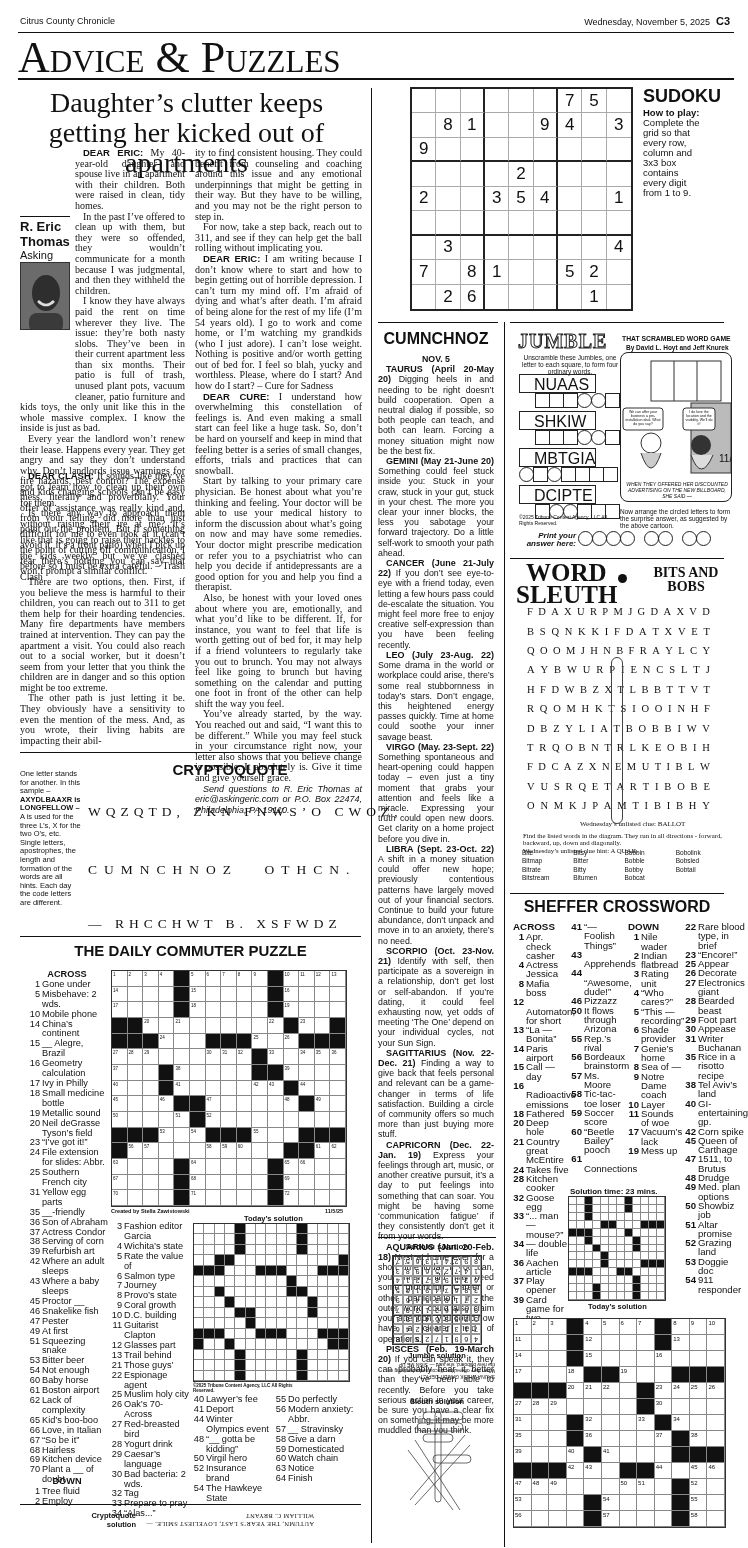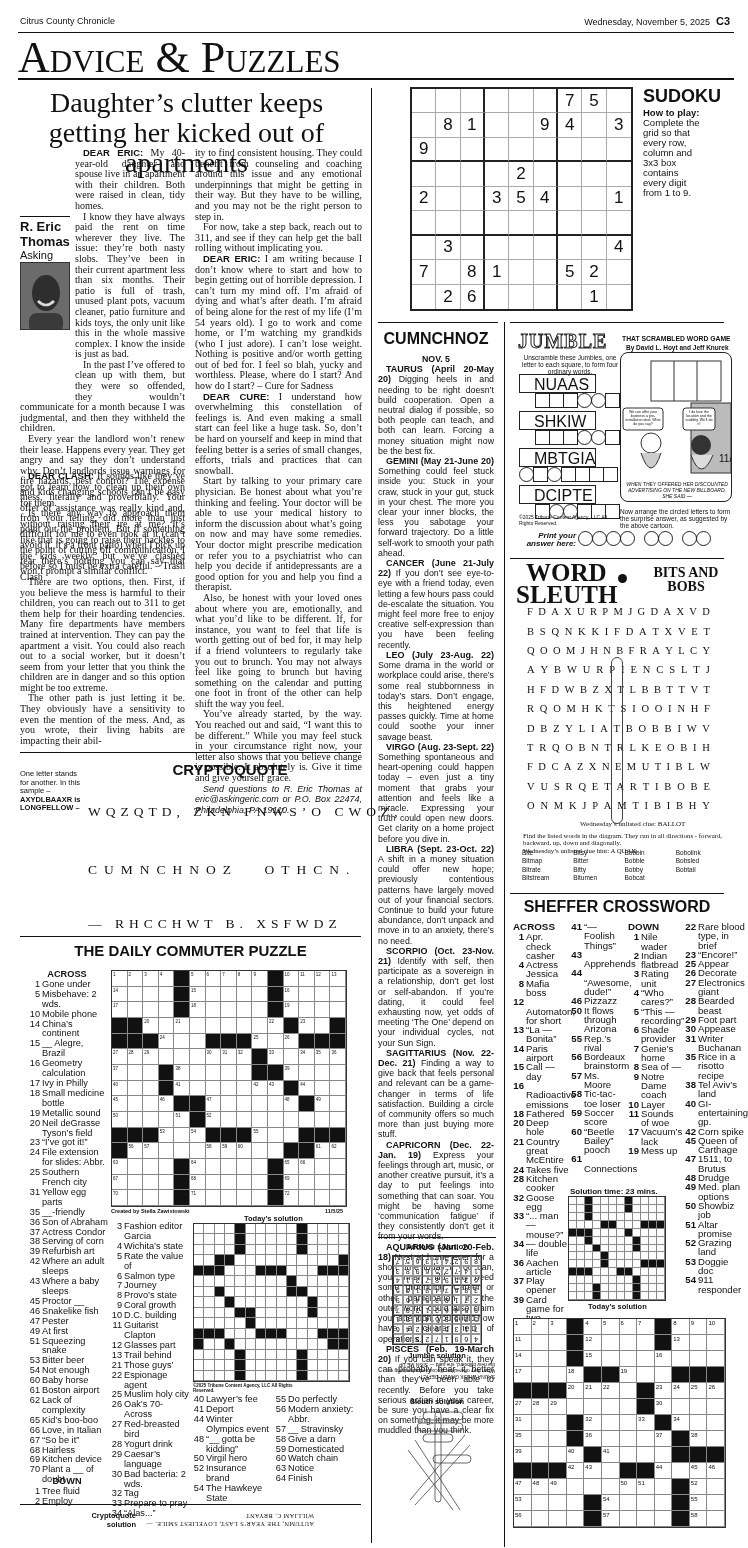--- a/index.html
+++ b/index.html
@@ -61,22 +61,22 @@
       <rect width="50" height="68" fill="#6b6b6b"></rect>
       <ellipse cx="25" cy="30" rx="14" ry="18" fill="#2e2e2e"></ellipse>
       <rect x="8" y="50" width="34" height="20" rx="8" fill="#3a3a3a"></rect>
       <path d="M17 38 Q25 46 33 38" stroke="#ddd" stroke-width="2.5" fill="none"></path>
     </svg>
 </div>
 
 <div class="abs col" style="left:20px;top:148px;width:165px;height:320px;">
   <div style="float:left;width:55px;height:188px;margin-top:62px"></div>
   <p><b>DEAR ERIC:</b> <span>My 40-year-old daughter and spouse live in an apartment with their children. Both were raised in clean, tidy homes.</span></p>
+  <p><span>In the past I’ve offered to clean up with them, but they were so offended, they wouldn’t communicate for a month because I was judgmental, and then they withheld the children.</span></p>
   <p><span>I know they have always paid the rent on time wherever they live. The issue: they’re both nasty slobs. They’ve been in their current apartment less than six months. Their patio is full of trash, unused plant pots, vacuum cleaner, patio furniture and kids toys, the only unit like this in the whole massive complex. I know the inside is just as bad.</span></p>
-  <p><span>In the past I’ve offered to clean up with them, but they were so offended, they wouldn’t communicate for a month because I was judgmental, and then they withheld the children.</span></p>
   <p><span>Every year the landlord won’t renew their lease. Happens every year. They get angry and say they don’t understand why. Don’t landlords issue warnings for fire hazards, pest control? The expense and kids changing schools can’t be easy for them.</span></p>
   <p><span>Is there any way to approach them without raising their ire at me? It’s difficult for me to even look at it (can’t avoid it, it’s a front patio) when I pick up the kids weekly, but we’ve clashed before so I must be extra careful. – Trash Clash</span></p>
 </div>
 <div class="abs col" style="left:20px;top:471px;width:165px;">
   <p><b>DEAR CLASH:</b> <span>It sounds like they’ve got to learn how to clean up their own mess, literally and proverbially. Your offer of assistance was really kind and, from your telling, did more than just point out the problem. But if something like that is going to raise their hackles to the point of cutting off communication, I fear there’s nothing you can say that won’t prompt a similar conflict.</span></p>
   <p><span>There are two options, then. First, if you believe the mess is harmful to their children, you can reach out to 311 to get them help for their hoarding tendencies. Many fire departments have members trained at intervention. They can pay the apartment a visit. You could also reach out to a social worker, but it doesn’t seem from your letter that you think the children are in danger and so this option might be too extreme.</span></p>
   <p><span>The other path is just letting it be. They obviously have a sensitivity to even the mention of the mess. And, as you wrote, their living habits are impacting their abil-</span></p>
 </div>
 
 <div class="abs col" style="left:195px;top:148px;width:167px;">
@@ -182,21 +182,21 @@
 <div class="abs rule" style="left:378px;top:322px;width:120px"></div>
 <div class="abs rule" style="left:510px;top:322px;width:214px"></div>
 
 <div class="abs h2" style="left:378px;top:330px;width:116px;text-align:center;font-size:16px">CUMNCHNOZ</div>
 <div class="abs hs" style="left:378px;top:354px;width:116px" id="horo">
   <div style="text-align:center;font-weight:bold">NOV. 5</div>
     <p style="text-indent: 8px;"><b>TAURUS (April 20-May 20) </b>Digging heels in and needing to be right doesn’t build cooperation. Open a neutral dialog if possible, so both people can teach, and both can learn. Forcing a money situation might now be the best fix.</p>
     <p style="text-indent: 8px;"><b>GEMINI (May 21-June 20) </b>Something could feel stuck inside you: Stuck in your craw, stuck in your gut, stuck in your chest. The more you clear your inner blocks, the less you sabotage your forward trajectory. Do a little self-work to smooth your path ahead.</p>
     <p style="text-indent: 8px;"><b>CANCER (June 21-July 22) </b>If you don’t see eye-to-eye with a friend today, even letting a few hours pass could de-escalate the situation. You might feel more free to enjoy creative self-expression than you have been feeling recently.</p>
     <p style="text-indent: 8px;"><b>LEO (July 23-Aug. 22) </b>Some drama in the world or workplace could arise, there’s some real stubbornness in today’s stars. Don’t engage, this heightened energy passes quickly. Time at home could soothe your inner savage beast.</p>
-    <p style="text-indent: 8px;"><b>VIRGO (Aug. 23-Sept. 22) </b>Something spontaneous and heart-opening could happen today – even just a tiny moment that grabs your attention and feels like a miracle. Expressing your truth could open new doors. Get clarity on a home project before you dive in.</p>
+    <p style="text-indent: 8px;"><b>VIRGO (May. 23-Sept. 22) </b>Something spontaneous and heart-opening could happen today – even just a tiny moment that grabs your attention and feels like a miracle. Expressing your truth could open new doors. Get clarity on a home project before you dive in.</p>
     <p style="text-indent: 8px;"><b>LIBRA (Sept. 23-Oct. 22) </b>A shift in a money situation could offer new hope; previously contentious patterns have largely moved out of your financial sectors. Continue to build your future abundance, don’t unpack and move in to an anxiety, there’s no need.</p>
     <p style="text-indent: 8px;"><b>SCORPIO (Oct. 23-Nov. 21) </b>Identify with self, then participate as a sovereign in a relationship, don’t get lost or self-abandon. If you’re dating, it could feel exhausting now, yet odds of meeting ‘The One’ depend on your individual cycles, not your Sun Sign.</p>
     <p style="text-indent: 8px;"><b>SAGITTARIUS (Nov. 22-Dec. 21) </b>Finding a way to give back that feels personal and relevant can be a game-changer in terms of life satisfaction. Building a circle of community offers so much more than just buying more stuff.</p>
     <p style="text-indent: 8px;"><b>CAPRICORN (Dec. 22-Jan. 19) </b>Express your feelings through art, music, or another creative pursuit, it’s a day to put feelings into something that can soar. You might be having some ‘communication fatigue’ if they consistently don’t get it from your words.</p>
     <p style="text-indent: 8px;"><b>AQUARIUS (Jan. 20-Feb. 18) </b>Nest at home even for a short time today if you can, your inner child may need some grounding. Career or other participation in the outer world could also claim your attention, you could now have a clearer field of operations.</p>
     <p style="text-indent: 8px;"><b>PISCES (Feb. 19-March 20) </b>If you can speak it, they can probably hear it better than they’ve been able to recently. Before you take serious action in your career, be sure you have a clear fix on something, it may be more muddled than you think.</p>
   </div>
 <div class="abs vline" style="left:504px;top:322px;height:1225px"></div>
 
 <div class="abs" style="left:518px;top:330px">
@@ -971,21 +971,21 @@
         <line x1="10" y1="30" x2="55" y2="100"></line>
         <line x1="3" y1="40" x2="48" y2="100"></line>
         <rect x="30" y="2" width="6" height="90" rx="3"></rect>
       </g>
     </svg>
 </div>
 
 <div class="abs rule" style="left:20px;top:752px;width:341px"></div>
 <div class="abs h2" style="left:100px;top:761px;width:260px;text-align:center;font-size:15px">CRYPTOQUOTE</div>
 <div class="abs sans" style="left:20px;top:770px;width:62px;font-size:7.5px;line-height:8.6px">
-  <span>One letter stands for another. In this sample –</span><br><b>AXYDLBAAXR is LONGFELLOW –</b><br>
+  <span>One letter stands for another. In this sample –</span><br><b>AXYDLBAAXR is LONGFELLOW –</b><br><span>A is used for the three L’s, X for the two O’s, etc. Single letters, apostrophes, the length and formation of the words are all hints. Each day the code letters are different.</span>
 </div>
 <div class="abs crypto" style="left:88px;top:804px">WQZQTD, ZKN FNWS’O CWOZ,</div>
 <div class="abs crypto" style="left:88px;top:862px;word-spacing:16px;letter-spacing:7px">CUMNCHNOZ  OTHCN.</div>
 <div class="abs crypto" style="left:88px;top:916px">— RHCCHWT B. XSFWDZ</div>
 <div class="abs rule" style="left:20px;top:936px;width:341px"></div>
 
 <div class="abs h2" style="left:20px;top:942px;width:341px;text-align:center;font-size:15px">THE DAILY COMMUTER PUZZLE</div>
 <div class="abs clues" id="cm-across" style="left:26px;top:970px;width:82px;font-size:9.2px;line-height:9.9px">
     <div style="font-weight: bold; text-align: center;">ACROSS</div>
     <div class="cl"><span class="n">1</span>Gone under</div>

